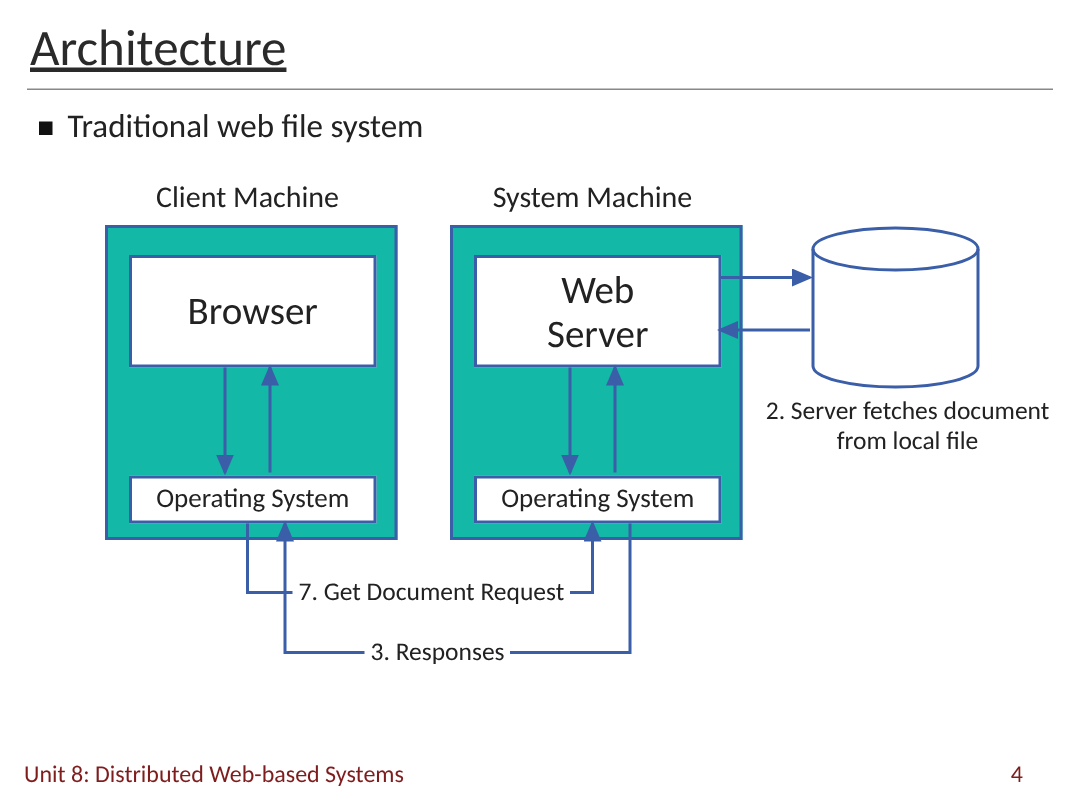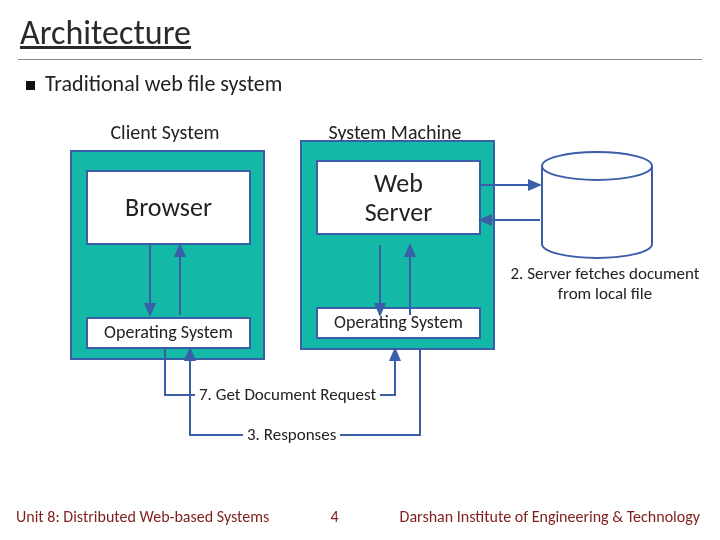--- a/index.html
+++ b/index.html
@@ -108,33 +108,33 @@
 
 <div class="title">Architecture</div>
 <hr class="hr">
 
 <div class="bullet-row">
   <span class="sq"></span><span>Traditional web file system</span>
 </div>
 
 <div class="stage">
 
-  <div class="mlabel" style="left:85px; top:0; width:160px;">Client System</div>
+  <div class="mlabel" style="left:85px; top:0; width:160px;">Client Machine</div>
   <div class="mlabel" style="left:315px; top:0; width:160px;">System Machine</div>
 
   <div class="machine" style="left:70px; top:30px; width:195px; height:210px;">
     <div class="innerbox big" style="left:14px; top:18px; width:165px; height:75px;">
       <span>Browser</span>
     </div>
     <div class="innerbox med" style="left:14px; top:165px; width:165px; height:32px;">
       <span>Operating System</span>
     </div>
   </div>
 
-  <div class="machine" style="left:300px; top:20px; width:195px; height:210px;">
+  <div class="machine" style="left:300px; top:30px; width:195px; height:210px;">
     <div class="innerbox big" style="left:14px; top:18px; width:165px; height:75px; white-space:pre-line;">
       <span>Web
 Server</span>
     </div>
     <div class="innerbox med" style="left:14px; top:165px; width:165px; height:32px;">
       <span>Operating System</span>
     </div>
   </div>
 
   <div class="db" style="left:540px; top:30px;">
@@ -171,14 +171,13 @@
   </svg>
 
   <div class="flowlabel" style="left:195px; top:263px;">7. Get Document Request</div>
   <div class="flowlabel" style="left:243px; top:303px;">3. Responses</div>
 
 </div>
 
 <div class="footer">
   <span class="left">Unit 8: Distributed Web-based Systems</span>
   <span class="page">4</span>
-  <span class="right">Darshan Institute of Engineering &amp; Technology</span>
 </div>
 
 </body></html>

